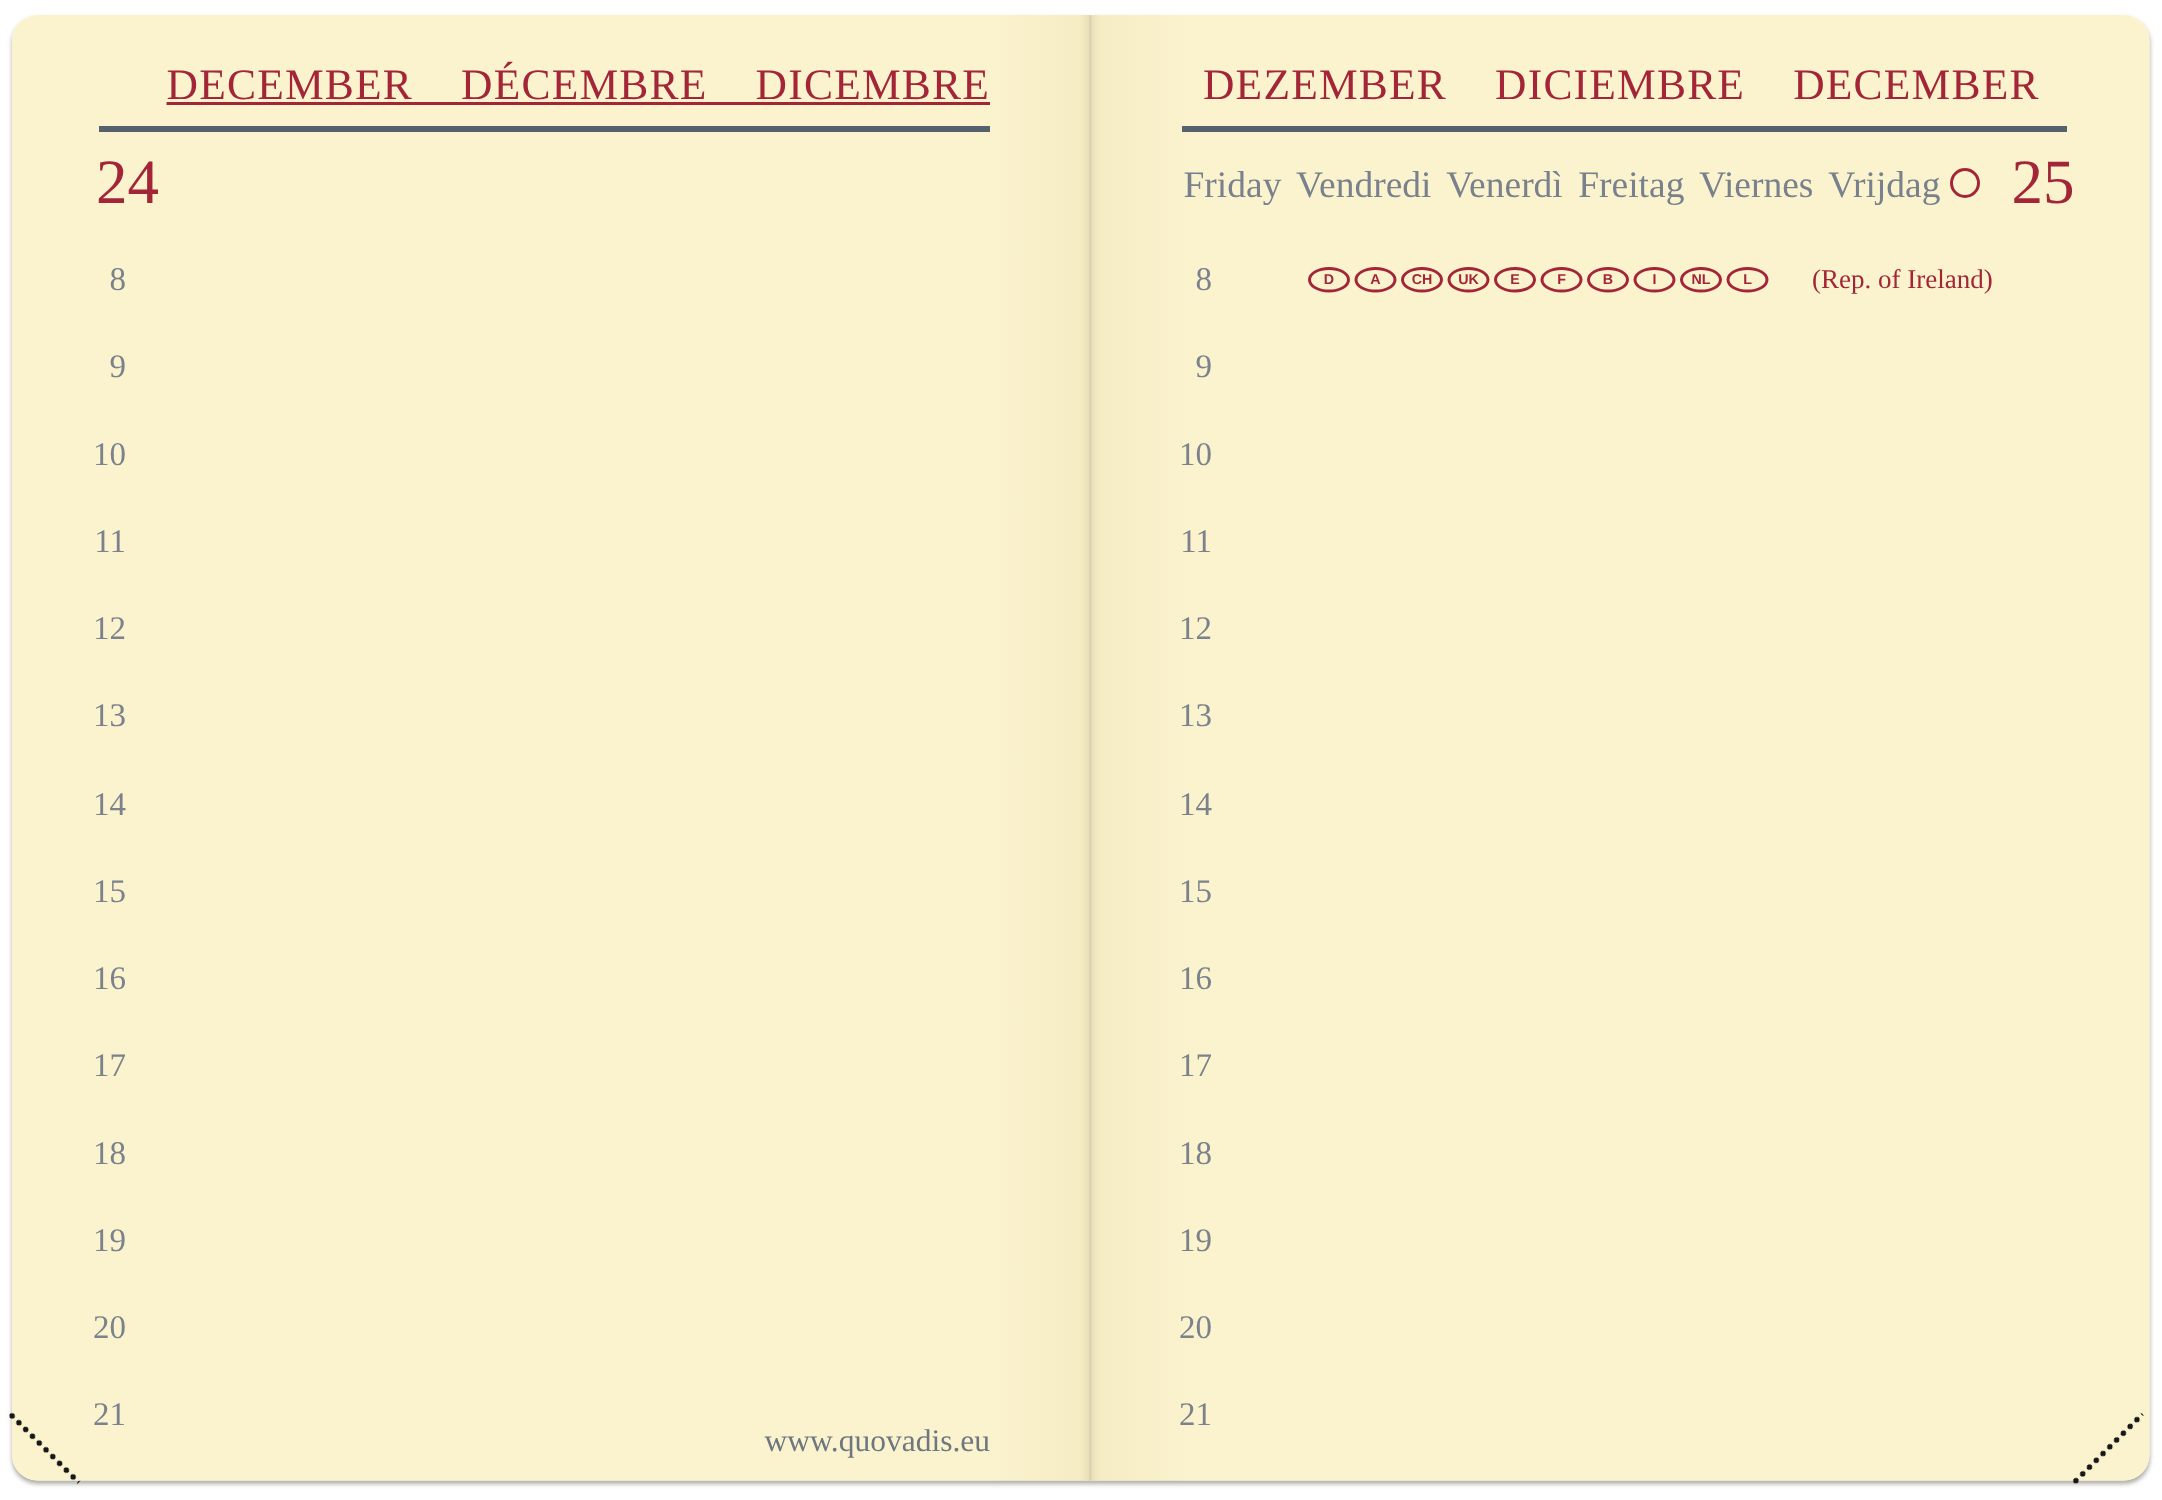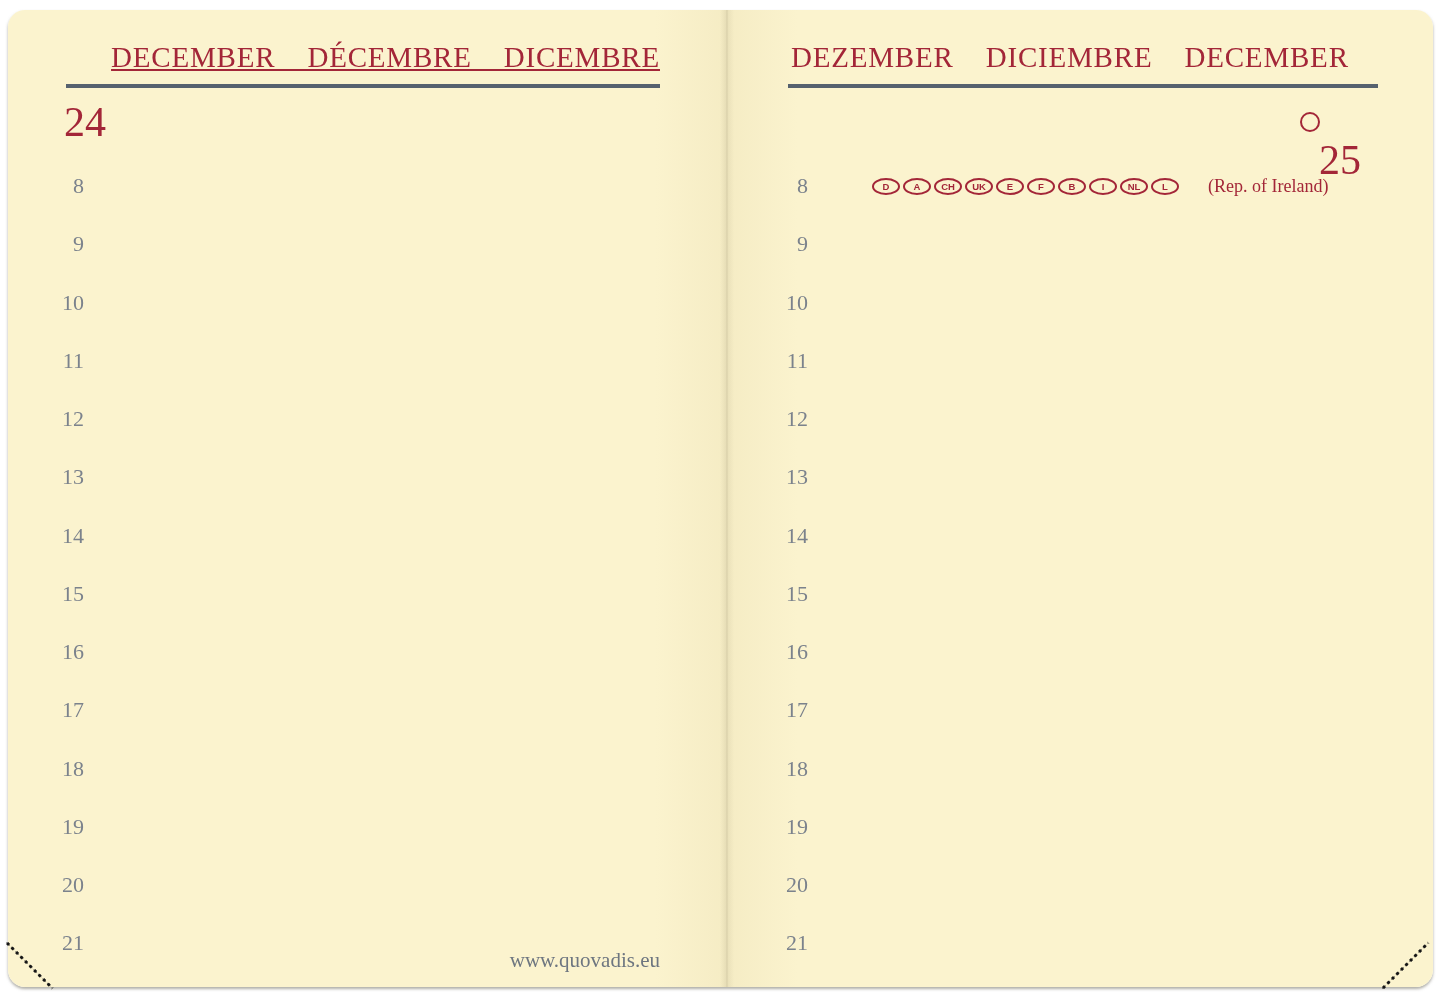--- a/index.html
+++ b/index.html
@@ -38,36 +38,36 @@
   }
 
   .month-title {
     position:absolute; top:30px;
     font-size:29px; line-height:34px;
     color:#A32638;
     letter-spacing:.8px; word-spacing:24px;
     white-space:pre;
   }
   .page-left  .month-title { right:67px;text-decoration:underline; }
-  .page-right .month-title { left:64px; }
+  .page-right .month-title { left:75px; }
 
   .rule {
     position:absolute; top:74px; height:4px;
     background:#56616E;
   }
   .page-left  .rule { left:58px;  width:594px; }
   .page-right .rule { left:61px;  width:590px; }
 
   .date-num {
     position:absolute; top:90px;
     font-size:42px; line-height:44px;
     color:#A32638;
   }
   .page-left  .date-num { left:56px; }
-  .page-right .date-num { right:72px;margin-top:38px; }
+  .page-right .date-num { right:50px; }
 
   .day-names {
     position:absolute; top:98px;
     font-size:25px; line-height:32px;
     color:#79818D;
     word-spacing:4px; white-space:pre;
   }
   .page-left  .day-names { left:127px; }
   .page-right .day-names { left:62px; }
 
@@ -180,20 +180,21 @@
           <div class="hour-row">
           <span class="hour">21</span>
         </div>
         </div>
       <div class="footer-url">www.quovadis.eu</div>
     </div>
 
     <div class="page page-right">
       <div class="month-title">DEZEMBER DICIEMBRE DECEMBER</div>
       <div class="rule"></div>
+      <span class="day-names">Friday Vendredi Venerdì Freitag Viernes Vrijdag</span>
       <span class="moon"></span>
       <span class="date-num">25</span>
       <div class="holiday-row">
         <span class="badges">
             <span class="badge">D</span>
             <span class="badge">A</span>
             <span class="badge">CH</span>
             <span class="badge">UK</span>
             <span class="badge">E</span>
             <span class="badge">F</span>

